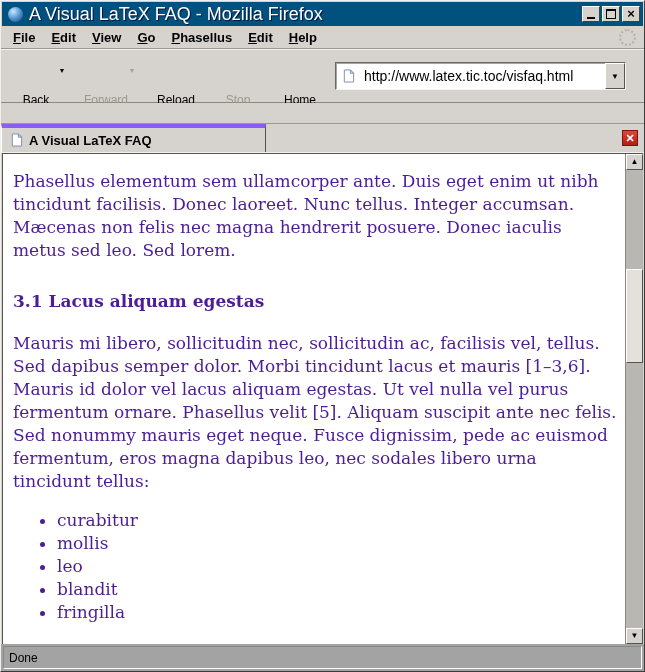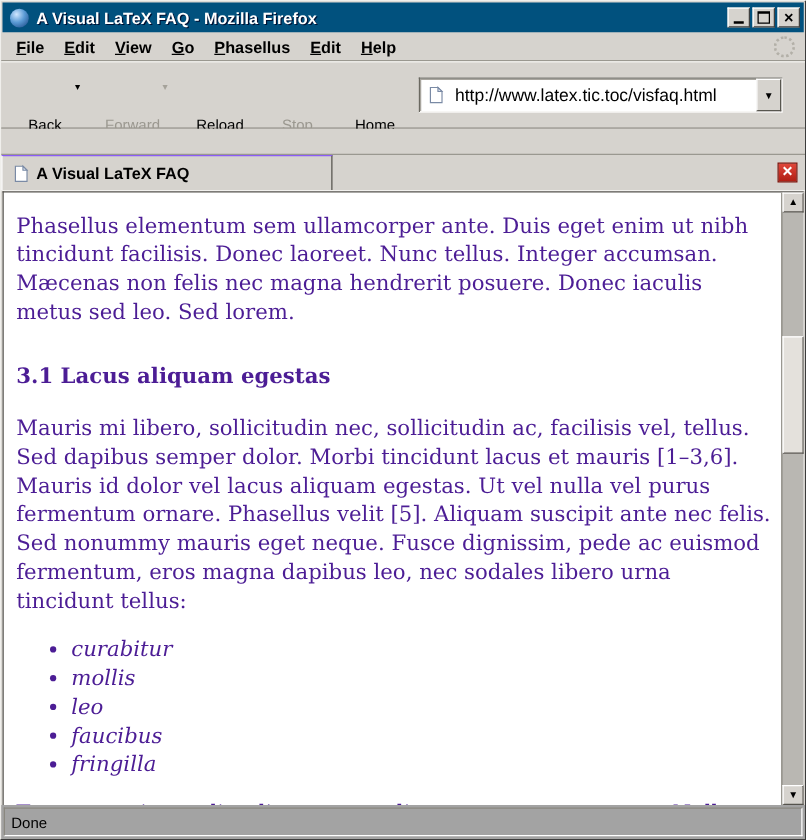--- a/index.html
+++ b/index.html
@@ -20,21 +20,21 @@
     height:24px; flex:0 0 24px; margin:1px 1px 0 1px;
     background:#01517e;
     display:flex; align-items:center; padding:0 3px 0 6px; gap:6px;
   }
   .app-globe {
     width:15px; height:15px; border-radius:50%;
     background:radial-gradient(circle at 35% 30%, #cfe6ff, #5b9bd5 45%, #123f7d);
     flex:0 0 15px;
   }
   .titlebar .title {
-    color:#fff; font-weight:bold; font-size:13px; white-space:nowrap;
+    color:#fff; font-weight:normal; font-size:18px; white-space:nowrap;
     text-shadow:1px 1px 0 #013;
     text-align:center;
   }
   .win-controls { margin-left:auto; display:flex; gap:2px; }
   .win-btn {
     width:18px; height:16px; padding:0; font-size:11px; line-height:12px;
     background:#d6d3ce; color:#000; cursor:default;
     border-top:1px solid #fff; border-left:1px solid #fff;
     border-right:1px solid #404040; border-bottom:1px solid #404040;
     display:flex; align-items:center; justify-content:center;
@@ -93,21 +93,21 @@
   }
   
   .bookmarksbar { height:20px; flex:0 0 20px; background:#d6d3ce; border-bottom:1px solid #9a9890; }
   
   .tabbar {
     height:28px; flex:0 0 28px; background:#d6d3ce;
     display:flex; align-items:stretch; border-bottom:1px solid #f2f1ee;
   }
   .tab {
     width:247px; display:flex; align-items:center; gap:6px; padding:0 8px;
-    border-top:1px solid #8b5cf6; border-left:1px solid #fff;
+    border-top:4px solid #8b5cf6; border-left:1px solid #fff;
     border-right:1px solid #55534d; background:#d6d3ce; cursor:default;
   }
   .tab .tab-title { font-size:13px; font-weight:bold; color:#000; white-space:nowrap; }
   .tab-filler { flex:1; }
   .tab-close {
     align-self:center; width:16px; height:16px; margin-right:6px; padding:0;
     background:linear-gradient(#e0463a,#b01f14); border:1px solid #7e130b;
     color:#fff; font-weight:bold; font-size:11px; line-height:13px;
     display:flex; align-items:center; justify-content:center; cursor:default;
   }
@@ -117,21 +117,21 @@
     border-top:1px solid #55534d; border-left:1px solid #55534d;
     background:#fff;
   }
   .page {
     flex:1; overflow:hidden; padding:0 8px 0 10px; color:#4c1d95;
     font-family:"DejaVu Serif", serif; font-size:17px; line-height:23px;
   }
   .page p { margin:16px 0; }
   .page h1 { font-size:17px; line-height:30px; margin:24px 0 16px; font-weight:bold; }
   .page ul { margin:16px 0; padding-left:44px; }
-  .page li { margin:0;font-style:italic; }
+  .page li { margin:0; }
   
   .scrollbar {
     flex:0 0 17px; width:17px; background:#b9b7b2;
     display:flex; flex-direction:column; border-left:1px solid #8a8880;
   }
   .sb-btn {
     height:16px; flex:0 0 16px; background:#d6d3ce; padding:0;
     border-top:1px solid #fff; border-left:1px solid #fff;
     border-right:1px solid #55534d; border-bottom:1px solid #55534d;
     font-size:8px; line-height:8px; color:#000;
@@ -269,21 +269,21 @@
 
   <div class="content-wrap">
     <div class="page">
       <p>Phasellus elementum sem ullamcorper ante. Duis eget enim ut nibh tincidunt facilisis. Donec laoreet. Nunc tellus. Integer accumsan. Mæcenas non felis nec magna hendrerit posuere. Donec iaculis metus sed leo. Sed lorem.</p>
       <h1>3.1 Lacus aliquam egestas</h1>
       <p>Mauris mi libero, sollicitudin nec, sollicitudin ac, facilisis vel, tellus. Sed dapibus semper dolor. Morbi tincidunt lacus et mauris [1–3,6]. Mauris id dolor vel lacus aliquam egestas. Ut vel nulla vel purus fermentum ornare. Phasellus velit [5]. Aliquam suscipit ante nec felis. Sed nonummy mauris eget neque. Fusce dignissim, pede ac euismod fermentum, eros magna dapibus leo, nec sodales libero urna tincidunt tellus:</p>
       <ul>
         <li>curabitur</li>
         <li>mollis</li>
         <li>leo</li>
-        <li>faucibus</li>
+        <li>blandit</li>
         <li>fringilla</li>
       </ul>
       <p>Tortor sem imperdiet diam, eu condimentum eros est ut est. Nullam a neque. Nulla pellentesque sollicitudin neque. Vestibulum ante ipsum primis in faucibus orci luctus et ultrices posuere cubilia curæ Donec tincidunt, nisl ut adipiscing semper, eros mi ultricies est, at suscipit</p>
     </div>
     <div class="scrollbar">
       <button class="sb-btn">▲</button>
       <div class="sb-track">
         <div class="sb-thumb"></div>
       </div>
       <button class="sb-btn">▼</button>

